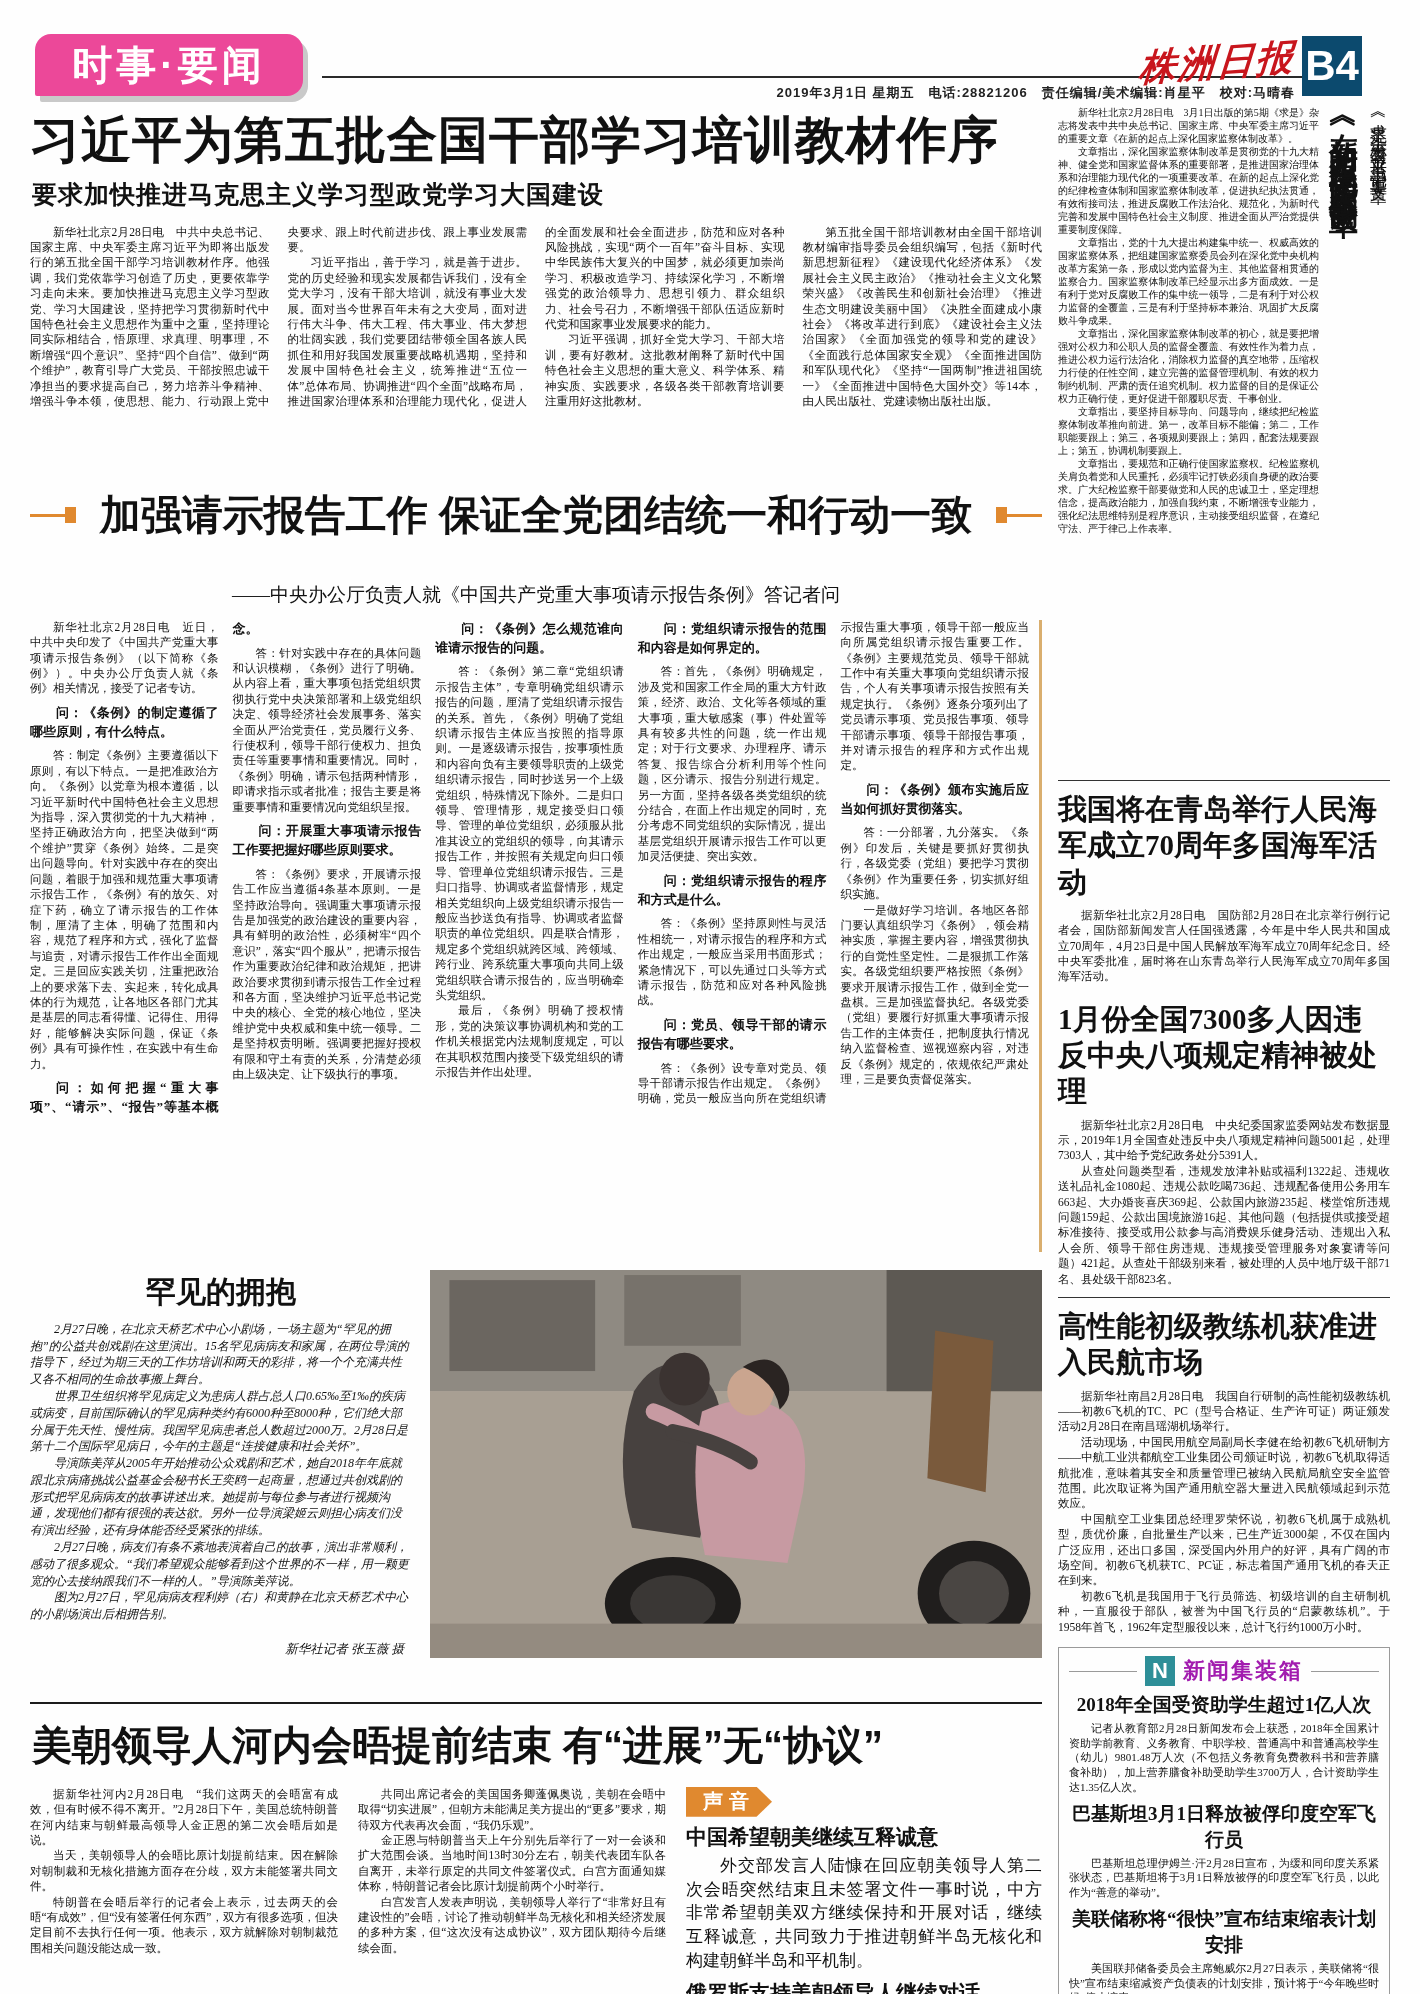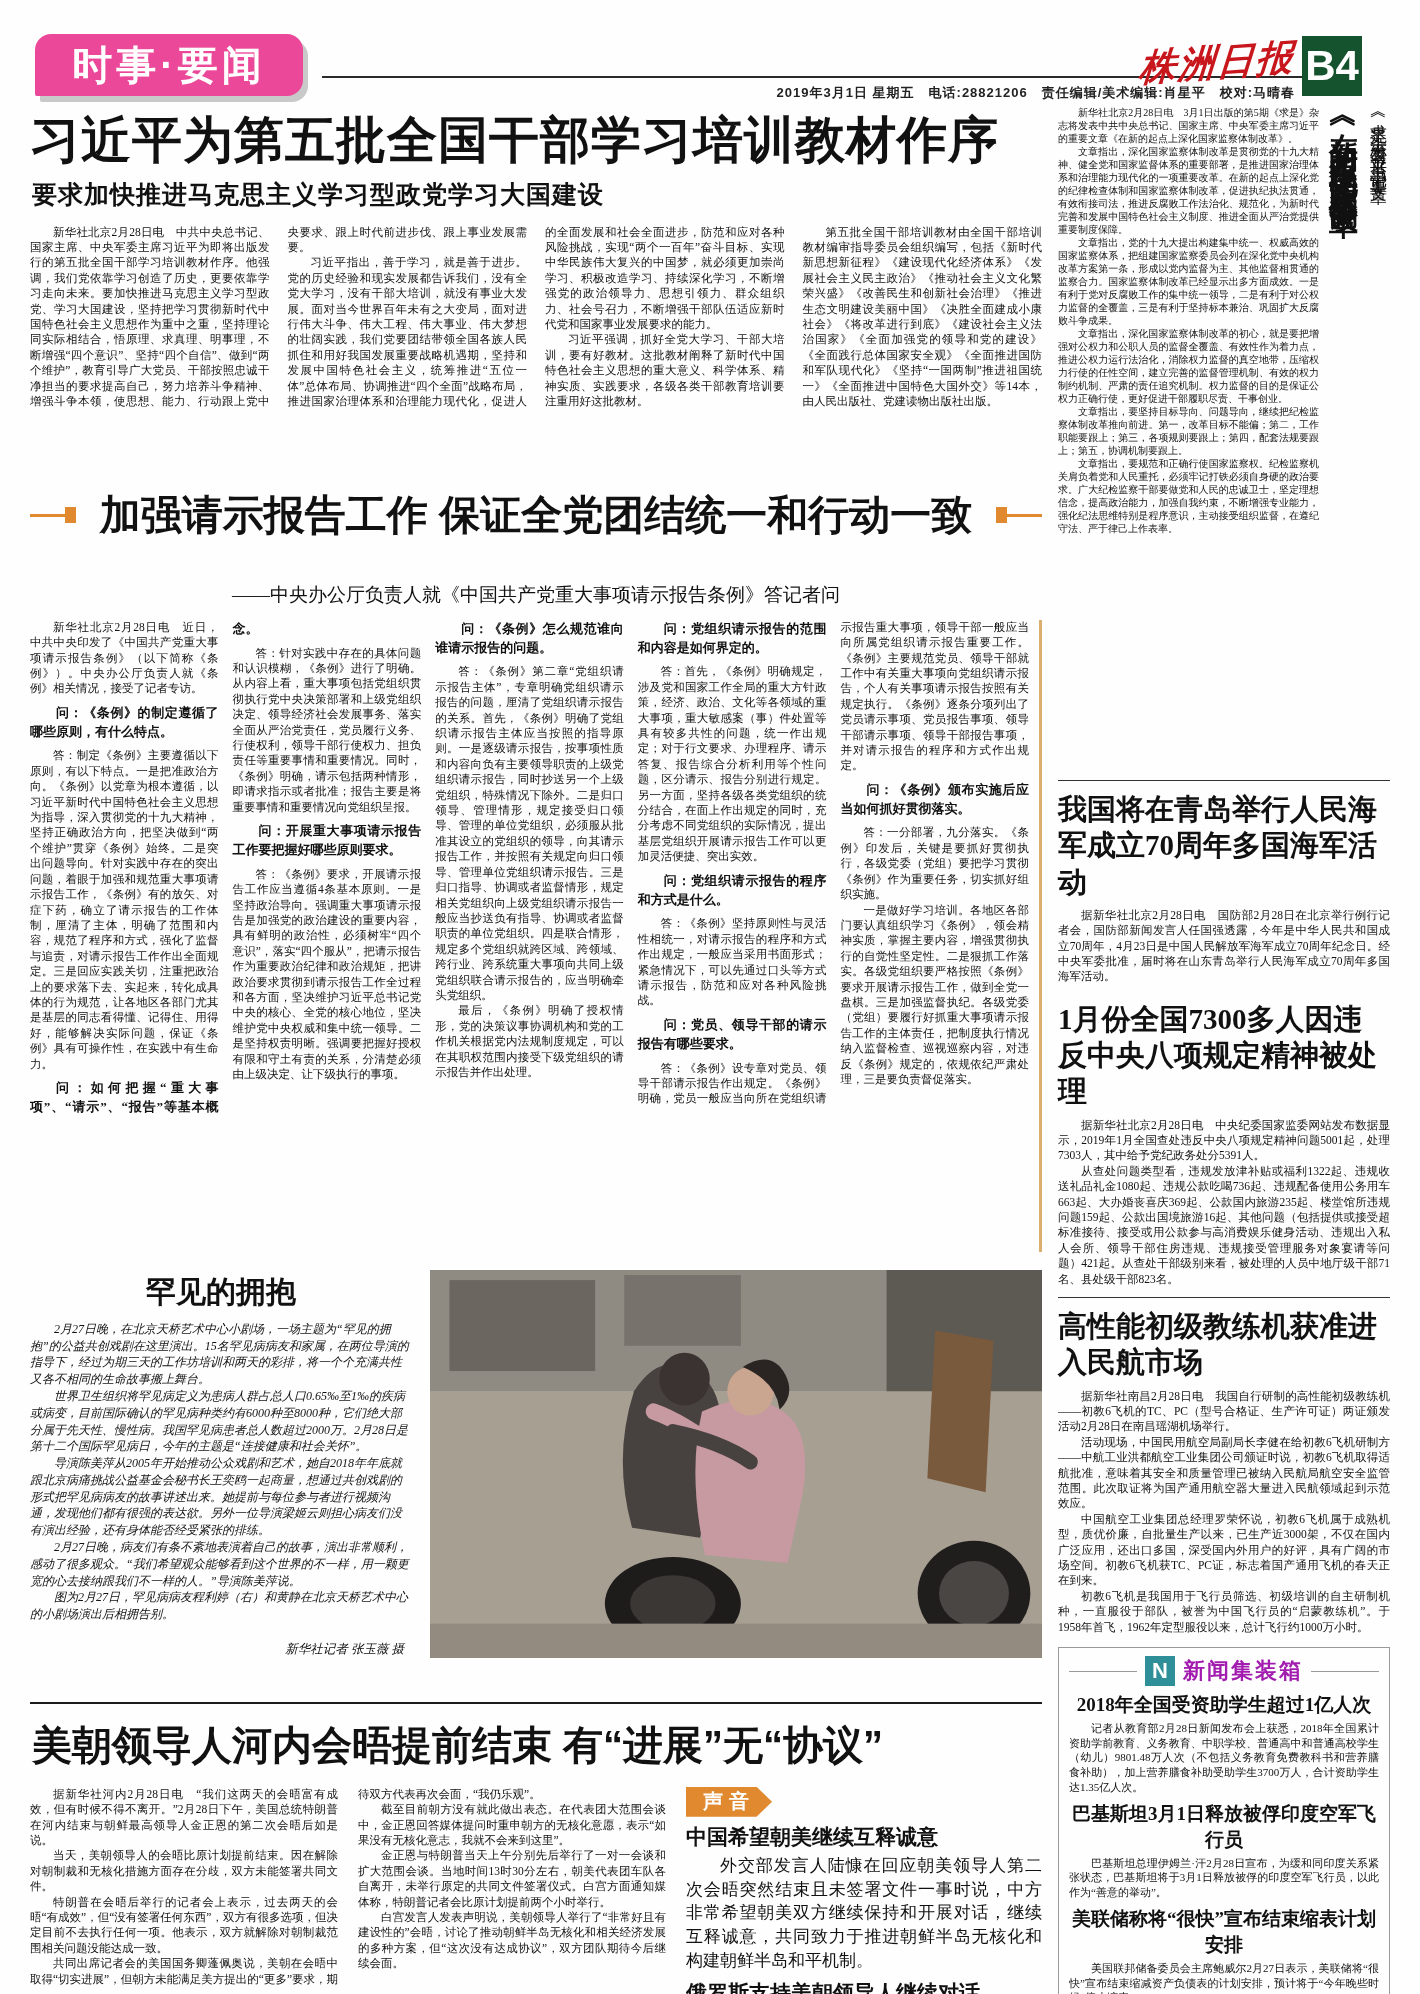--- a/index.html
+++ b/index.html
@@ -10,21 +10,21 @@
   .masthead{position:relative;height:86px;}
   .badge{position:absolute;left:5px;top:14px;width:268px;height:62px;background:#ec4899;
          border-radius:16px 16px 16px 2px;box-shadow:5px 6px 0 #c9c9c9;
          display:flex;align-items:center;justify-content:center;
          color:#fff;font-family:"Liberation Sans",sans-serif;font-weight:bold;
          font-size:40px;letter-spacing:4px;}
   .head-rule{position:absolute;left:292px;right:88px;top:56px;height:2px;background:#2a2a2a;}
   .paper-logo{position:absolute;right:95px;top:18px;color:#c8161d;font-weight:bold;
          font-style:italic;font-size:37px;letter-spacing:2px;transform:rotate(-4deg) skewX(-8deg);
          font-family:"DejaVu Serif",serif;}
-  .page-no{position:absolute;right:28px;top:16px;width:60px;height:60px;background:#14532d;
+  .page-no{position:absolute;right:28px;top:16px;width:60px;height:60px;background:#0c4a6e;
          color:#fff;font-family:"Liberation Sans",sans-serif;font-weight:bold;font-size:42px;
          display:flex;align-items:center;justify-content:center;margin-left:14px;}
   .dateline{position:absolute;right:95px;top:64px;font-size:13px;font-weight:bold;color:#222;
          font-family:"Liberation Sans",sans-serif;letter-spacing:1px;}
   
   .content{display:flex;gap:16px;}
   .main-col{width:1012px;flex:none;}
   .right-col{flex:1;min-width:0;}
   
   .body-txt{font-size:11.5px;line-height:1.34;text-align:justify;overflow:hidden;}
@@ -194,21 +194,20 @@
       </section>
 
       <section class="bottom-sec">
         <h2 class="bottom-hl">美朝领导人河内会晤提前结束  有“进展”无“协议”</h2>
         <div class="bottom-row">
           <div class="body-txt bottom-body">
               <p>据新华社河内2月28日电　“我们这两天的会晤富有成效，但有时候不得不离开。”2月28日下午，美国总统特朗普在河内结束与朝鲜最高领导人金正恩的第二次会晤后如是说。</p>
               <p>当天，美朝领导人的会晤比原计划提前结束。因在解除对朝制裁和无核化措施方面存在分歧，双方未能签署共同文件。</p>
               <p>特朗普在会晤后举行的记者会上表示，过去两天的会晤“有成效”，但“没有签署任何东西”，双方有很多选项，但决定目前不去执行任何一项。他表示，双方就解除对朝制裁范围相关问题没能达成一致。</p>
               <p>共同出席记者会的美国国务卿蓬佩奥说，美朝在会晤中取得“切实进展”，但朝方未能满足美方提出的“更多”要求，期待双方代表再次会面，“我仍乐观”。</p>
-              <p>截至目前朝方没有就此做出表态。在代表团大范围会谈中，金正恩回答媒体提问时重申朝方的无核化意愿，表示“如果没有无核化意志，我就不会来到这里”。</p>
               <p>金正恩与特朗普当天上午分别先后举行了一对一会谈和扩大范围会谈。当地时间13时30分左右，朝美代表团车队各自离开，未举行原定的共同文件签署仪式。白宫方面通知媒体称，特朗普记者会比原计划提前两个小时举行。</p>
               <p>白宫发言人发表声明说，美朝领导人举行了“非常好且有建设性的”会晤，讨论了推动朝鲜半岛无核化和相关经济发展的多种方案，但“这次没有达成协议”，双方团队期待今后继续会面。</p>
             </div>
           <aside class="voice">
             <div class="voice-tag">声音</div>
             <div class="voice-item">
               <h4>中国希望朝美继续互释诚意</h4>
               <div class="vbody">
                   <p>外交部发言人陆慷在回应朝美领导人第二次会晤突然结束且未签署文件一事时说，中方非常希望朝美双方继续保持和开展对话，继续互释诚意，共同致力于推进朝鲜半岛无核化和构建朝鲜半岛和平机制。</p>
                 </div>

